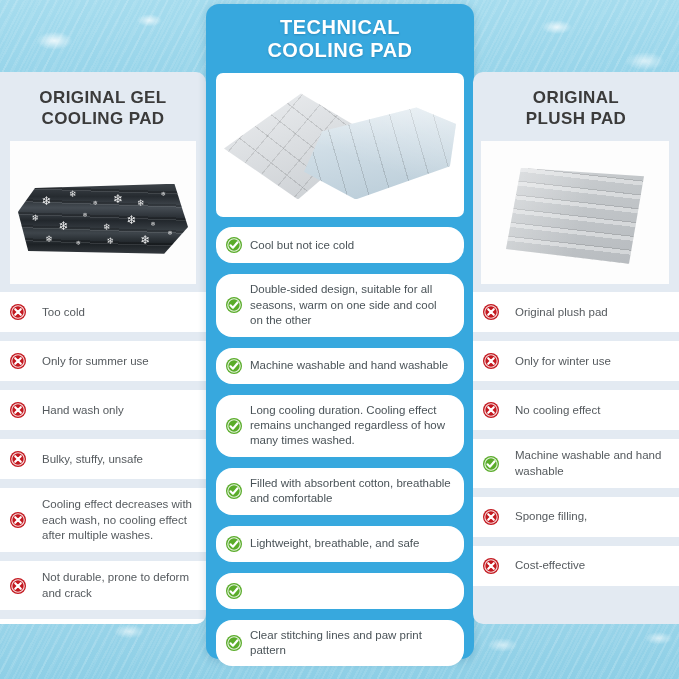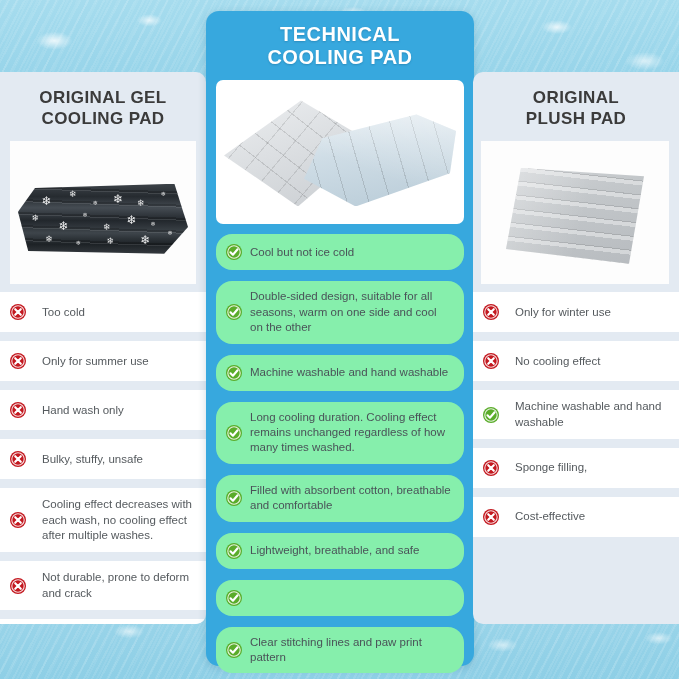--- a/index.html
+++ b/index.html
@@ -87,21 +87,21 @@
     background:linear-gradient(105deg, rgba(255,255,255,.35), rgba(255,255,255,0) 55%);}
 
   
   .side-list{margin-top:8px;}
   .side-row{background:#fff;display:flex;align-items:center;gap:16px;
     padding:9px 10px;margin-bottom:9px;min-height:22px;}
   #panel-left .side-row{margin-right:0;}
   .side-row .txt{font-size:11.5px;color:#555a5e;line-height:1.33;}
 
   
-  #panel-center{position:absolute;left:206px;top:11px;width:268px;height:655px;
+  #panel-center{position:absolute;left:206px;top:4px;width:268px;height:655px;
     background:#37a8de;border-radius:13px;
     box-shadow:0 2px 8px rgba(20,80,120,.20);}
   .center-title{color:#fff;font-size:20px;font-weight:bold;text-align:center;
     letter-spacing:.5px;line-height:1.16;padding:12px 8px 11px;
     text-shadow:0 1px 2px rgba(0,60,95,.25);}
   .center-img-box{background:#fff;height:144px;margin:0 10px;border-radius:7px;
     position:relative;overflow:hidden;}
 
   
   .fold{position:absolute;left:50%;top:50%;transform:translate(-50%,-50%);
@@ -115,21 +115,21 @@
       repeating-linear-gradient(-50deg, rgba(0,0,0,.10) 0 1px, rgba(255,255,255,0) 1px 20px);}
   .fold-blue{position:absolute;right:0;top:22px;width:152px;height:92px;
     background:linear-gradient(170deg,#e6eef3 0%,#cfdde6 40%,#b8cbd7 100%);
     clip-path:polygon(12% 26%,74% 0%,100% 18%,96% 64%,34% 100%,0% 70%);}
   .fold-blue:before{content:"";position:absolute;inset:0;
     background:repeating-linear-gradient(74deg, rgba(0,0,0,.13) 0 1px, rgba(255,255,255,0) 1px 21px);}
   .fold-blue:after{content:"";position:absolute;inset:0;
     background:linear-gradient(200deg, rgba(255,255,255,.45), rgba(255,255,255,0) 60%);}
 
   .center-list{padding:10px 10px 12px;}
-  .center-row{background:#86efac;border-radius:16px;display:flex;align-items:center;
+  .center-row{background:#ffffff;border-radius:16px;display:flex;align-items:center;
     gap:8px;padding:8px 12px 8px 10px;margin-bottom:11px;min-height:20px;}
   .center-row .txt{font-size:11.5px;color:#4a5358;line-height:1.34;}
 
   
   .ic{flex:0 0 auto;width:16px;height:16px;border-radius:50%;
     display:flex;align-items:center;justify-content:center;position:relative;}
   .ic svg{width:16px;height:16px;display:block;}
 </style>
 </head>
 <body>
@@ -332,20 +332,30 @@
   </div>
   <div class="side-list" id="right-list">
       <div class="side-row">
         <span class="ic">
           <svg viewBox="0 0 16 16">
             <circle cx="8" cy="8" r="8" fill="#c3181f"></circle>
             <circle cx="8" cy="8" r="6.2" fill="none" stroke="#ffffff" stroke-width="1.1" opacity=".85"></circle>
             <path d="M5.2 5.2 L10.8 10.8 M10.8 5.2 L5.2 10.8" fill="none" stroke="#ffffff" stroke-width="2.1" stroke-linecap="round"></path>
           </svg>
         </span>
+        <span class="txt">Original plush pad</span>
+      </div>
+      <div class="side-row">
+        <span class="ic">
+          <svg viewBox="0 0 16 16">
+            <circle cx="8" cy="8" r="8" fill="#c3181f"></circle>
+            <circle cx="8" cy="8" r="6.2" fill="none" stroke="#ffffff" stroke-width="1.1" opacity=".85"></circle>
+            <path d="M5.2 5.2 L10.8 10.8 M10.8 5.2 L5.2 10.8" fill="none" stroke="#ffffff" stroke-width="2.1" stroke-linecap="round"></path>
+          </svg>
+        </span>
         <span class="txt">Only for winter use</span>
       </div>
       <div class="side-row">
         <span class="ic">
           <svg viewBox="0 0 16 16">
             <circle cx="8" cy="8" r="8" fill="#c3181f"></circle>
             <circle cx="8" cy="8" r="6.2" fill="none" stroke="#ffffff" stroke-width="1.1" opacity=".85"></circle>
             <path d="M5.2 5.2 L10.8 10.8 M10.8 5.2 L5.2 10.8" fill="none" stroke="#ffffff" stroke-width="2.1" stroke-linecap="round"></path>
           </svg>
         </span>

